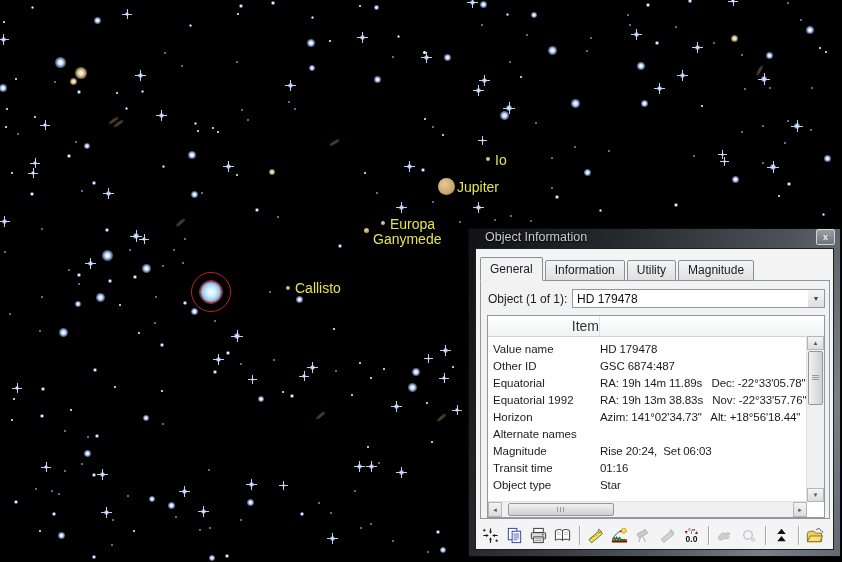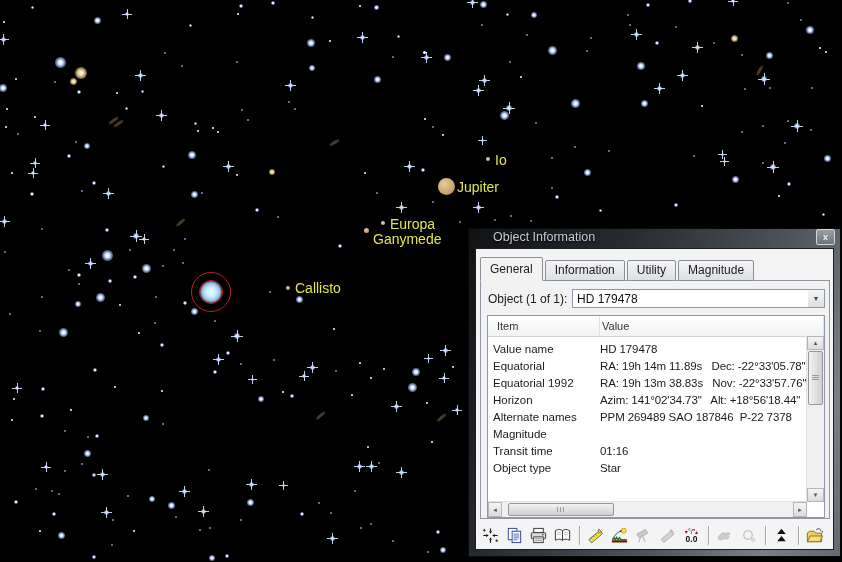--- a/index.html
+++ b/index.html
@@ -17,21 +17,21 @@
   .smudge{position:absolute;width:11px;height:3px;border-radius:50%;background:rgba(150,118,82,.5);filter:blur(.6px);}
   .planet{position:absolute;border-radius:50%;}
   .skylabel{position:absolute;transform:translateY(-50%);font-size:14px;white-space:nowrap;}
   .selring{position:absolute;border-radius:50%;border:1.4px solid #c81e1e;}
   .selstar{position:absolute;border-radius:50%;
            background:radial-gradient(circle,#f2ffff 0%,#cdeef8 30%,#9fc4e8 55%,rgba(95,130,200,.5) 75%,rgba(80,110,185,0) 100%);}
   
   .dialog{position:absolute;left:468px;top:228px;width:373px;height:329px;
           background:linear-gradient(115deg,#101214 0%,#26292d 30%,#4e535a 62%,#7b8087 85%,#636871 100%);
           border:1px solid #08090a;box-shadow:0 0 10px rgba(0,0,0,.85);box-sizing:border-box;}
-  .titlebar{position:absolute;left:16px;top:0;right:0;height:16px;display:flex;align-items:center;}
+  .titlebar{position:absolute;left:8px;top:0;right:0;height:16px;display:flex;align-items:center;}
   .title-text{color:#c6cbd1;font-size:12.5px;padding-left:8px;text-shadow:0 1px 2px #000;flex:1;}
   .close-btn{width:17px;height:14px;margin-right:5px;border:1px solid #d2d6da;border-radius:2px;
              background:linear-gradient(#9aa0a6,#6f747a);color:#edeff1;font-size:9px;font-weight:bold;
              display:flex;align-items:center;justify-content:center;line-height:1;cursor:default;}
   .client{position:absolute;left:6px;right:6px;top:19px;bottom:6px;background:#f4f4f4;
           border:1px solid #1c1e20;display:flex;flex-direction:column;box-sizing:border-box;}
   
   .tabs{display:flex;align-items:flex-end;margin:8px 4px -1px 4px;position:relative;z-index:2;}
   .tab{font-size:12px;color:#1c1c1c;padding:2px 9px 3px 9px;border:1px solid #8a9099;
        background:linear-gradient(#f4f4f4,#dde0e2);margin-right:2px;border-radius:2px 2px 0 0;height:14px;line-height:14px;}
@@ -41,21 +41,21 @@
   
   .object-row{display:flex;align-items:center;margin:8px 4px 0 7px;}
   .object-label{font-size:12px;color:#1b1b1b;width:84px;flex:none;}
   .combo{flex:1;height:19px;border:1px solid #8e99a5;background:#fff;display:flex;align-items:center;box-sizing:border-box;}
   .combo-text{flex:1;font-size:12px;color:#111;padding-left:4px;white-space:nowrap;overflow:hidden;}
   .combo-btn{width:16px;height:100%;display:flex;align-items:center;justify-content:center;
              background:linear-gradient(#f4f5f6,#dcdfe2);font-size:8px;color:#3a3f44;}
   
   .listview{position:relative;margin:7px 4px 0 6px;height:203px;border:1px solid #8e99a5;background:#fff;box-sizing:border-box;overflow:hidden;}
   .lv-header{display:flex;height:20px;border-bottom:1px solid #cfd2d6;background:linear-gradient(#ffffff,#f1f2f3);}
-  .lv-hcell{font-size:11px;color:#333;line-height:20px;border-right:1px solid #e0e3e6;box-sizing:border-box;}
+  .lv-hcell{font-size:14px;color:#333;line-height:20px;border-right:1px solid #e0e3e6;box-sizing:border-box;text-align:right;}
   .lv-hcell.c1{width:112px;padding-left:9px;}
   .lv-hcell.c2{flex:1;padding-left:2px;}
   .lv-rows{position:absolute;left:0;right:17px;top:20px;bottom:15px;overflow:hidden;padding-top:4px;}
   .lv-row{display:flex;height:17px;align-items:center;white-space:pre;}
   .lv-item{width:112px;flex:none;padding-left:5px;font-size:11.5px;color:#1b1b1b;box-sizing:border-box;overflow:hidden;}
   .lv-value{flex:1;font-size:11.5px;color:#1b1b1b;letter-spacing:-.1px;overflow:hidden;}
   
   .vscroll{position:absolute;top:20px;right:0;bottom:15px;width:17px;background:#f0f0f0;border-left:1px solid #e2e2e2;}
   .sbtn{position:absolute;left:0;right:0;height:14px;display:flex;align-items:center;justify-content:center;
         font-size:7px;color:#50555a;background:linear-gradient(#f4f4f4,#dcdcdc);border:1px solid #b5b5b5;box-sizing:border-box;}
@@ -406,29 +406,29 @@
         <div class="object-row">
           <span class="object-label">Object (1 of 1):</span>
           <div class="combo">
             <span class="combo-text">HD 179478</span>
             <span class="combo-btn">▾</span>
           </div>
         </div>
         <div class="listview">
           <div class="lv-header">
             <span class="lv-hcell c1">Item</span>
-            <span class="lv-hcell c2">Value</span>
           </div>
           <div class="lv-rows" id="lv-rows">
               <div class="lv-row"><span class="lv-item">Value name</span><span class="lv-value">HD 179478</span></div>
+              <div class="lv-row"><span class="lv-item">Other ID</span><span class="lv-value">GSC 6874:487</span></div>
               <div class="lv-row"><span class="lv-item">Equatorial</span><span class="lv-value">RA: 19h 14m 11.89s   Dec: -22°33'05.78"(c</span></div>
               <div class="lv-row"><span class="lv-item">Equatorial 1992</span><span class="lv-value">RA: 19h 13m 38.83s   Nov: -22°33'57.76"</span></div>
               <div class="lv-row"><span class="lv-item">Horizon</span><span class="lv-value">Azim: 141°02'34.73"   Alt: +18°56'18.44"</span></div>
-              <div class="lv-row"><span class="lv-item">Alternate names</span><span class="lv-value">PPM 269489 SAO 187846  P-22 7378</span></div>
-              <div class="lv-row"><span class="lv-item">Magnitude</span></div>
+              <div class="lv-row"><span class="lv-item">Alternate names</span></div>
+              <div class="lv-row"><span class="lv-item">Magnitude</span><span class="lv-value">Rise 20:24,  Set 06:03</span></div>
               <div class="lv-row"><span class="lv-item">Transit time</span><span class="lv-value">01:16</span></div>
               <div class="lv-row"><span class="lv-item">Object type</span><span class="lv-value">Star</span></div>
             </div>
           <div class="vscroll">
             <span class="sbtn up">▴</span>
             <span class="vthumb"></span>
             <span class="sbtn down">▾</span>
           </div>
           <div class="hscroll">
             <span class="hbtn left">◂</span>

